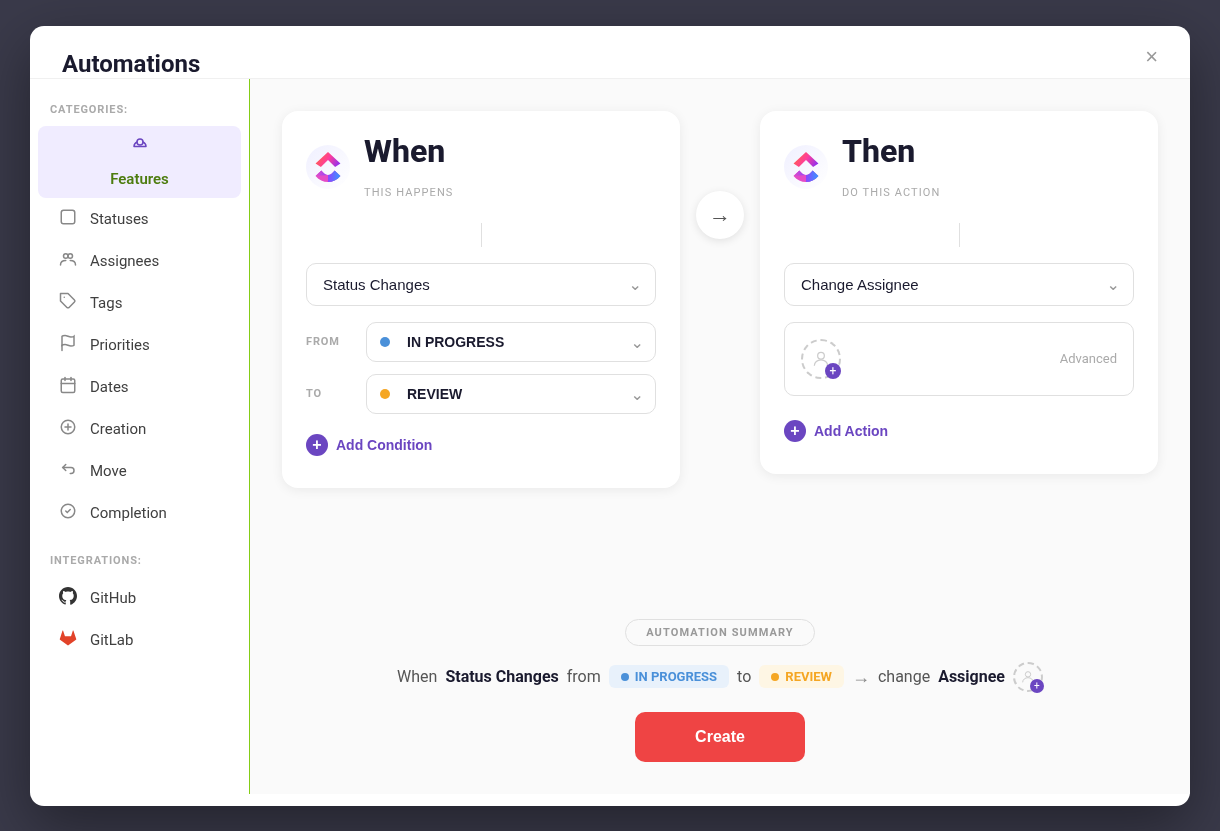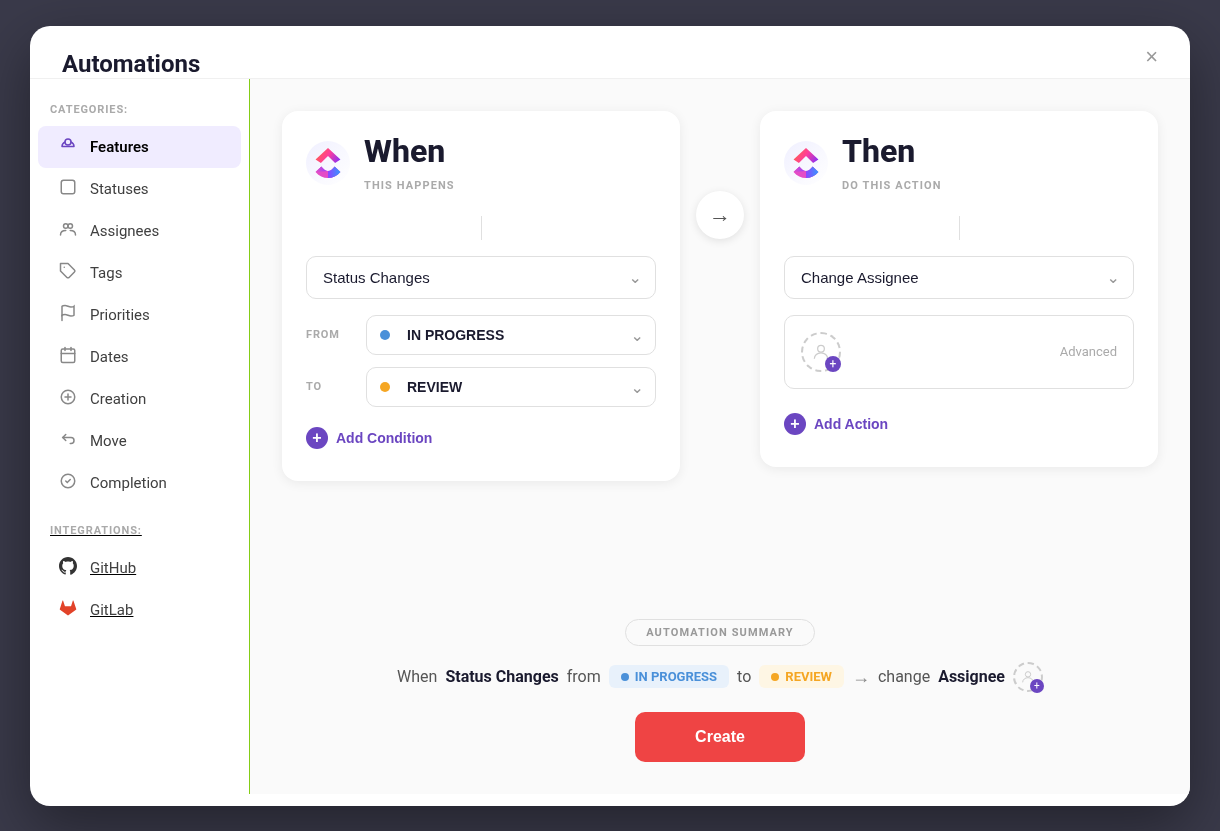--- a/index.html
+++ b/index.html
@@ -6,21 +6,21 @@
     body {
       background: #3a3a4a;
       display: flex;
       align-items: center;
       justify-content: center;
       min-height: 100vh;
       font-family: -apple-system, BlinkMacSystemFont, 'Segoe UI', Roboto, sans-serif;
     }
     .modal {
       background: #fff;
-      border-radius: 20px;
+      border-radius: 14px;
       width: 1160px;
       min-height: 780px;
       position: relative;
       overflow: hidden;
       box-shadow: 0 20px 60px rgba(0,0,0,0.4);
     }
     .modal-header {
       display: flex;
       align-items: center;
       padding: 24px 32px 0 32px;
@@ -83,31 +83,31 @@
       gap: 12px;
       padding: 10px 20px;
       font-size: 15px;
       color: #404040;
       cursor: pointer;
       border-radius: 8px;
       margin: 0 8px;
     }
     .sidebar-item.active {
       background: #f0ecff;
-      color: #000000;
+      color: #4d7c0f;
       font-weight: 600;
+      flex-direction: column;
     }
     .sidebar-item .icon {
       font-size: 16px;
       width: 20px;
       text-align: center;
     }
     .sidebar-integrations {
       margin-top: 20px;
-      text-decoration: underline;
     }
     .main-content {
       flex: 1;
       display: flex;
       flex-direction: column;
       padding: 32px;
       background: #fafafa;
       overflow-y: auto;
     }
     .automation-builder {
@@ -140,24 +140,24 @@
       font-size: 22px;
     }
     .panel-heading {
       font-size: 32px;
       font-weight: 800;
       color: #1a1a2e;
       line-height: 1;
     }
     .panel-subheading {
       font-size: 11px;
-      font-weight: 700;
+      font-weight: 400;
       color: #aaa;
       letter-spacing: 0.1em;
-      margin-top: 12px;
+      margin-top: 19px;
     }
     .panel-divider {
       width: 1px;
       height: 24px;
       background: #e0e0e0;
       margin: 0 auto 16px auto;
     }
     .select-wrapper {
       position: relative;
       margin-bottom: 16px;

